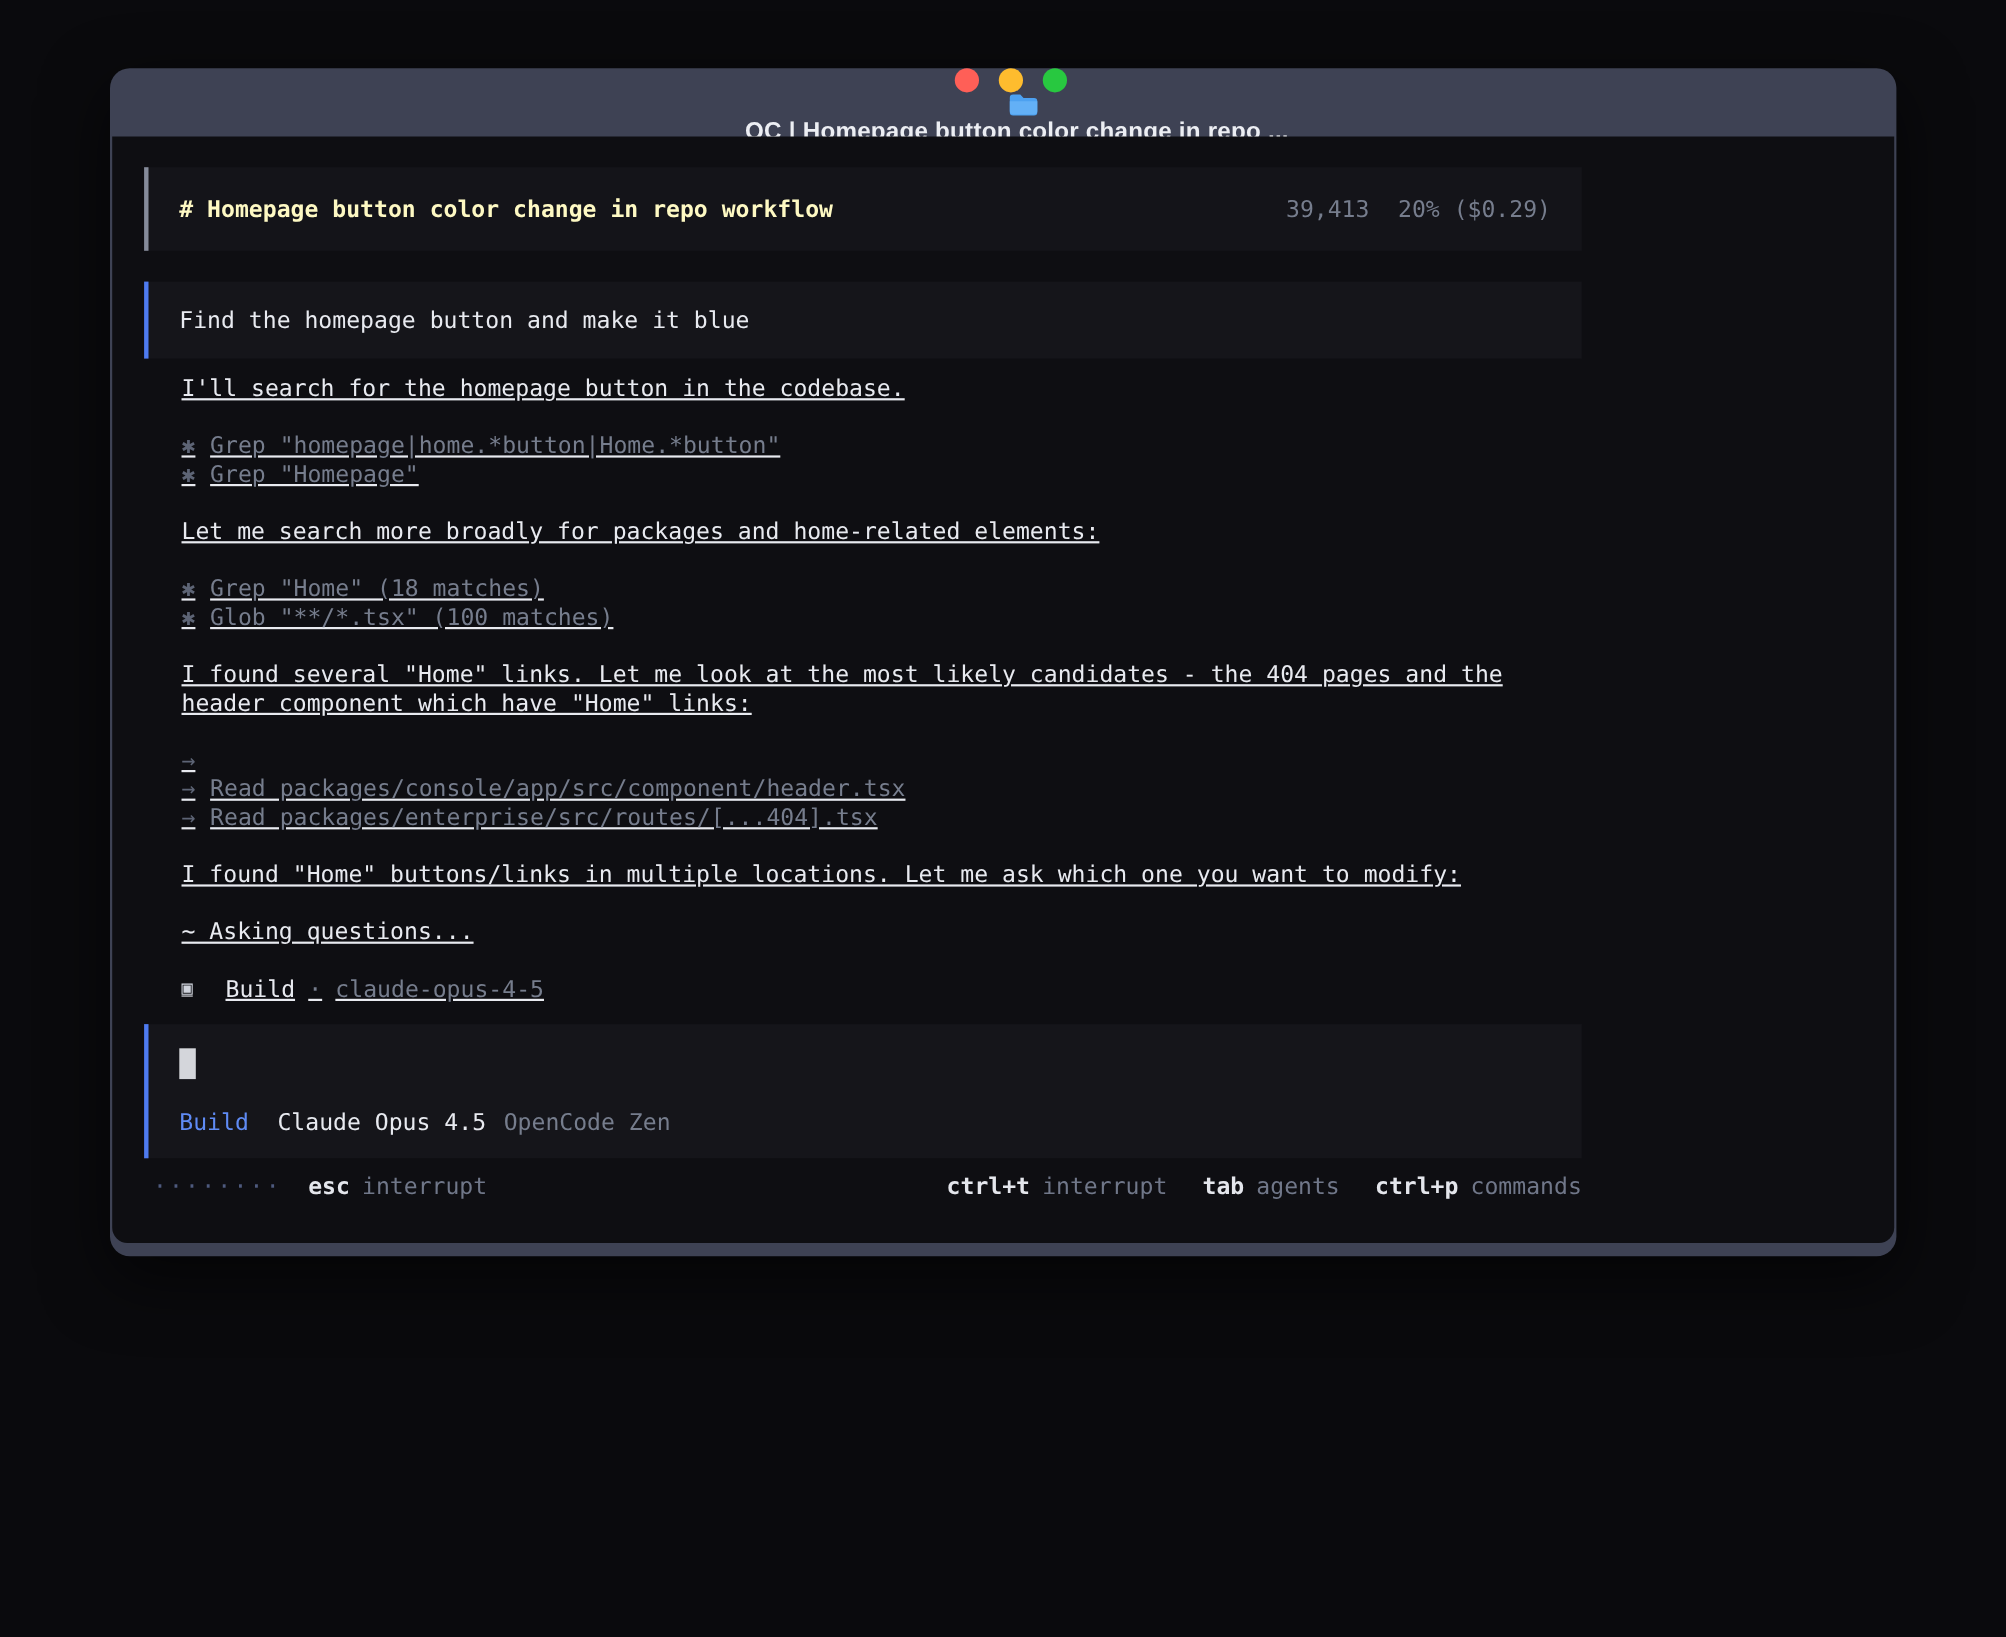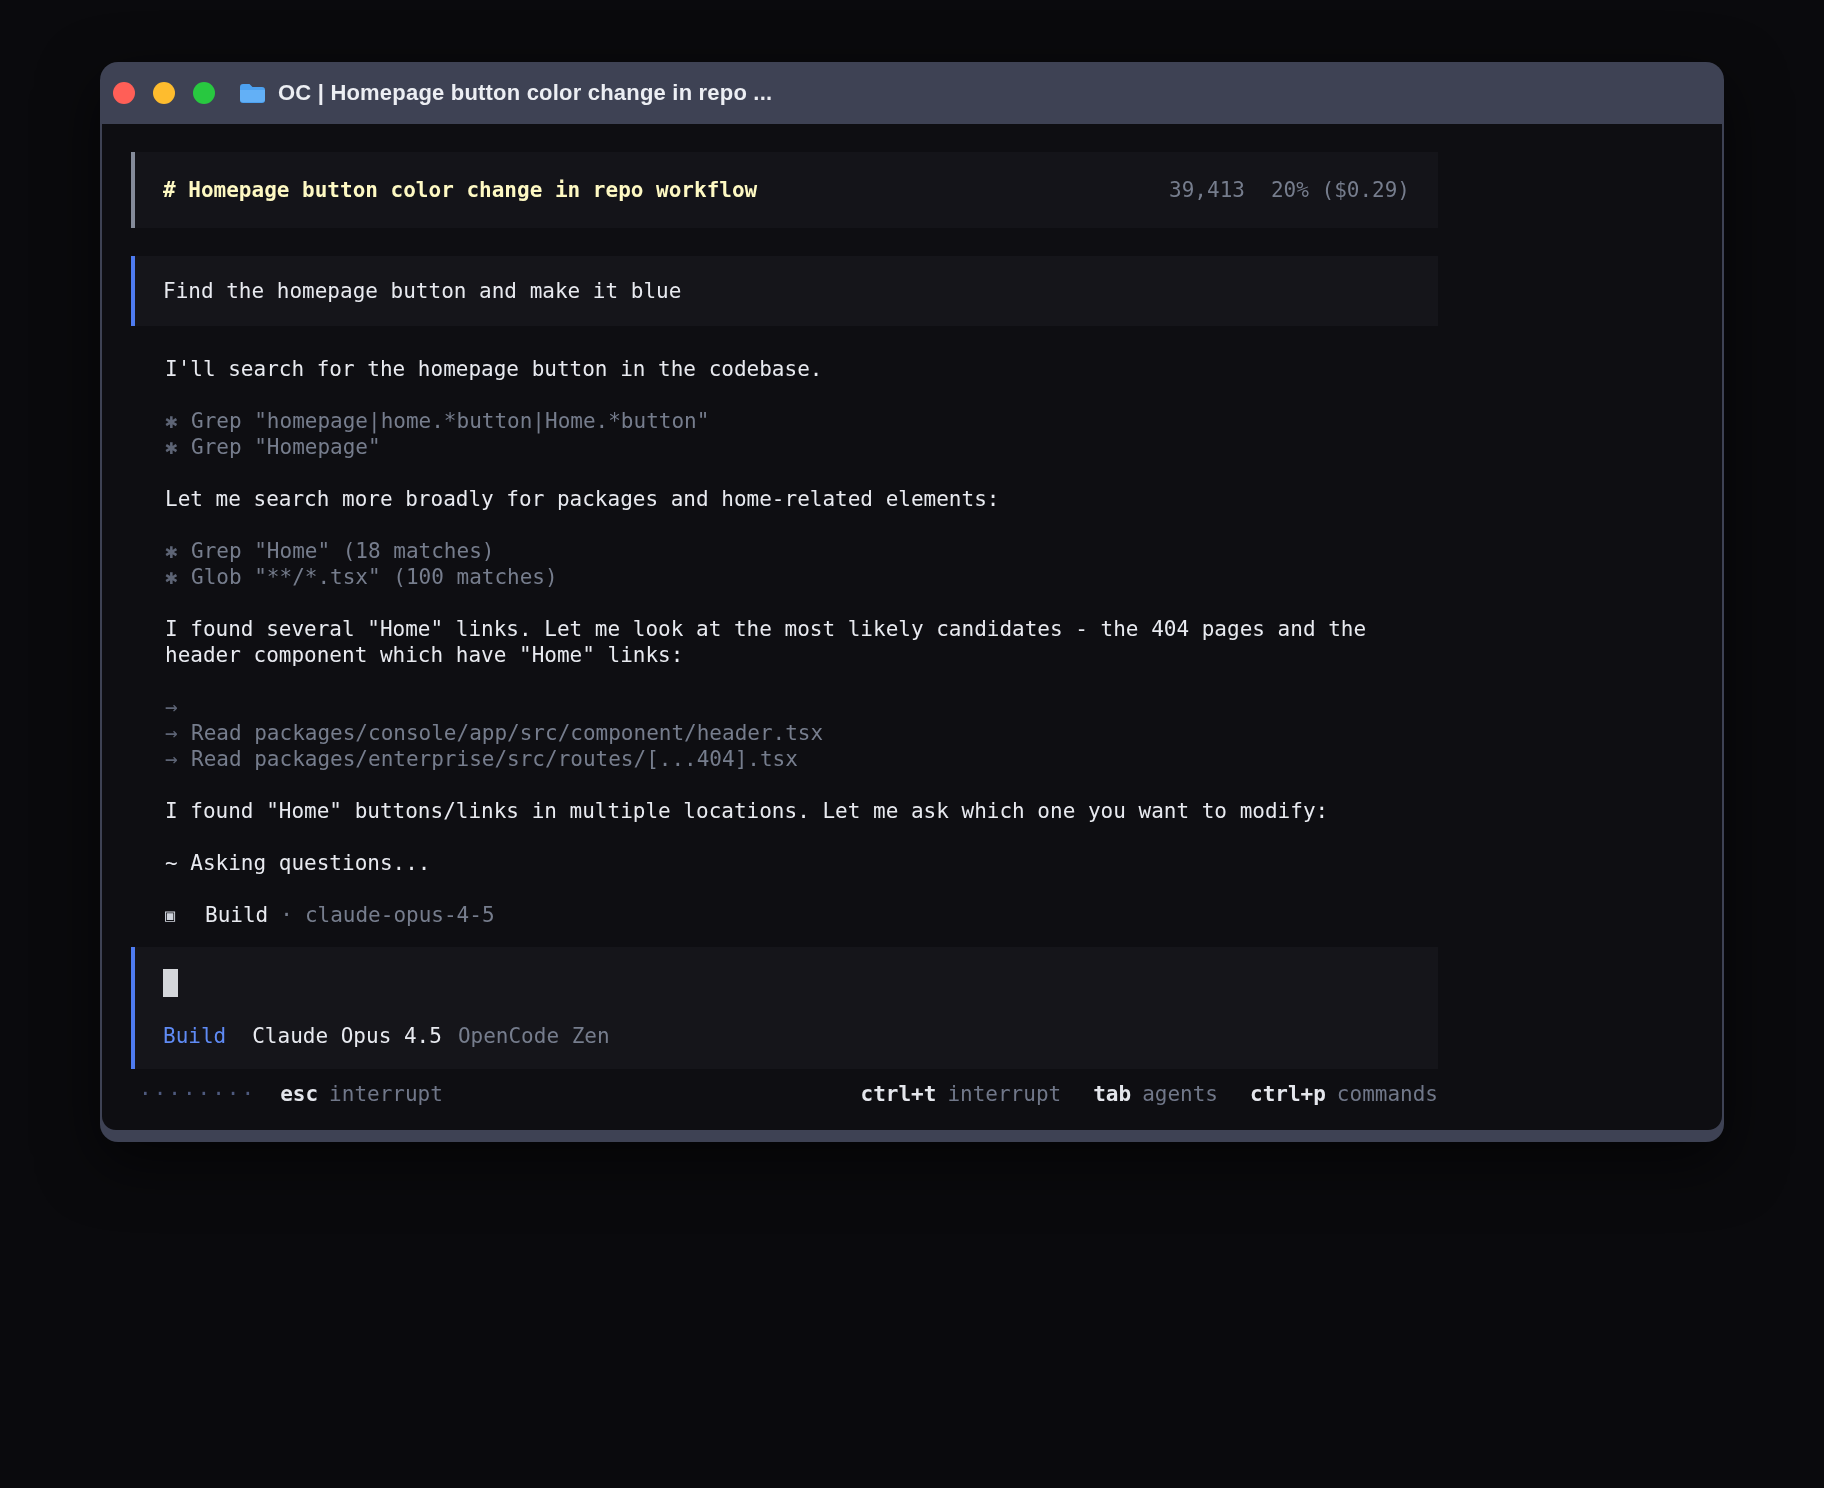--- a/index.html
+++ b/index.html
@@ -15,20 +15,21 @@
     position:absolute; left:100px; top:62px;
     width:1624px; height:1080px;
     background:#3e4254;
     border-radius:18px;
     box-shadow:0 20px 60px rgba(0,0,0,.6);
   }
   .titlebar {
     height:62px; display:flex; align-items:center;
     padding-left:13px;
     font-family:"Liberation Sans",sans-serif;
+    flex-direction:column;
   }
   .traffic { display:flex; gap:18px; }
   .light { width:22px; height:22px; border-radius:50%; }
   .light.red { background:#ff5f57; }
   .light.yellow { background:#febc2e; }
   .light.green { background:#28c840; }
   .folder { margin-left:24px; display:flex; align-items:center; }
   .wtitle { margin-left:12px; font-size:22px; font-weight:bold; color:#eceef3; letter-spacing:.2px; }
   .wbody {
     position:absolute; top:62px; left:2px; right:2px; bottom:12px;
@@ -50,21 +51,21 @@
 
   .user-msg {
     margin-top:28px;
     width:1307px;
     background:#15151a;
     border-left:4px solid #4e7bf0;
     padding:22px 28px;
     font-size:21px; line-height:26px; color:#e8eaf0;
   }
 
-  .transcript { margin-top:30px; padding-left:34px; font-size:21px; line-height:26px; }
+  .transcript { margin-top:14px; padding-left:34px; font-size:21px; line-height:26px;text-decoration:underline; }
   .transcript > * + * { margin-top:26px; }
   .white { color:#e8eaf0; }
   .wrap { max-width:1265px; }
   .tline { display:flex; }
   .tline .ticon { width:26px; flex:0 0 26px; color:#5d6475; }
   .tline .tlabel { color:#767d8d; }
   .agent-row { display:flex; align-items:center; }
   .agent-icon { font-size:17px; color:#cfd3dc; width:40px; }
   .agent-name { color:#e8eaf0; }
   .agent-sep { color:#767d8d; margin:0 12px; }

